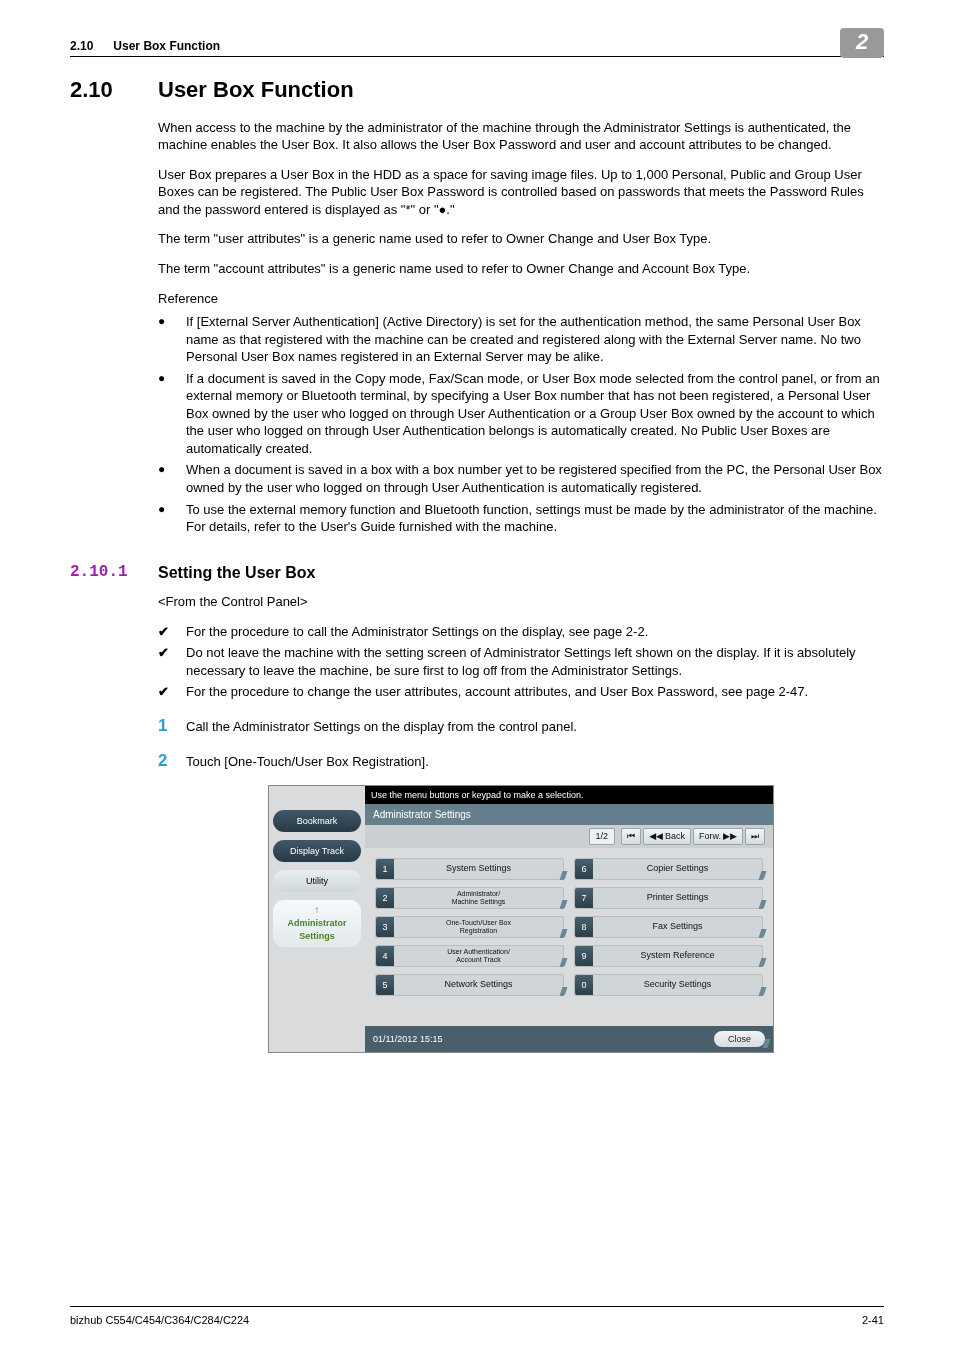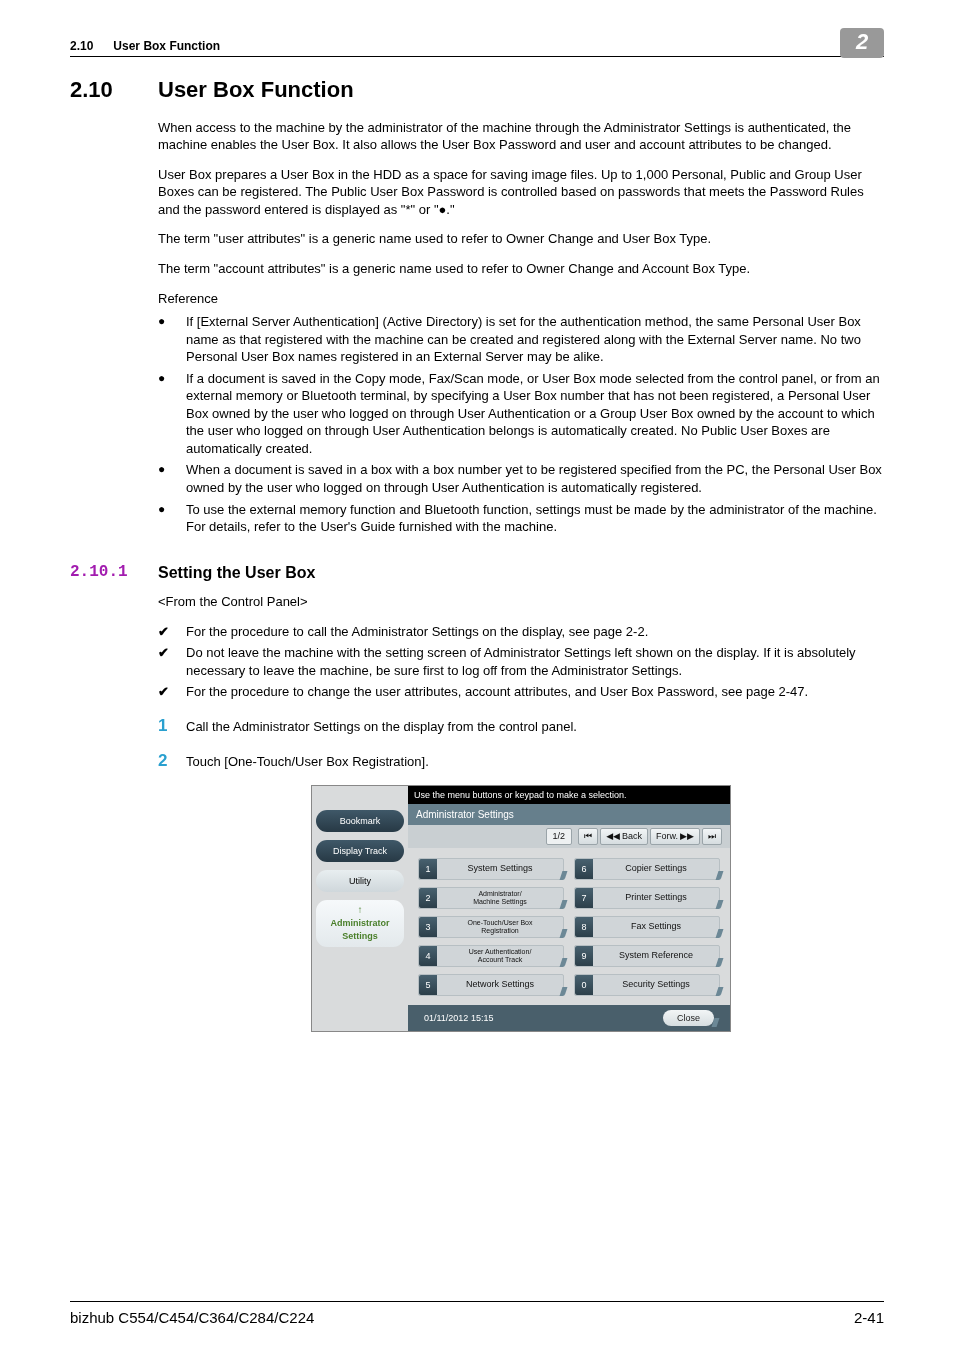--- a/index.html
+++ b/index.html
@@ -60,21 +60,21 @@
   .checks li { display:flex; margin-bottom:4px; }
   .checks li .bu { width:28px; font-weight:bold; }
   .checks li .txt { flex:1; }
   .steps { list-style:none; margin-top:14px; }
   .steps li { display:flex; margin-bottom:12px; align-items:flex-start; }
   .steps li .sn { width:28px; font-size:17px; font-weight:bold; color:#2aa0cf; }
   .steps li .txt { flex:1; padding-top:3px; }
 
   
   .panel {
-    width: 420px; margin: 10px auto 0 auto;
+    width: 506px; margin: 10px auto 0 auto;
     border: 1px solid #888;
     background: #d9dbdc;
     font-size: 9px;
     color:#111;
   }
   .panel-topbar {
     background:#000; color:#fff; font-size:9px;
     padding:3px 6px;
     margin-left:96px;
   }
@@ -140,41 +140,41 @@
     position:absolute; right:-3px; bottom:-1px;
     width:5px; height:9px;
     background:#6c8896;
     transform: skewX(-18deg);
     border-bottom-right-radius:2px;
   }
   .panel-footer {
     background:#495f6b;
     color:#fff;
     display:flex; align-items:center;
-    padding:5px 16px; font-size:9px;
-    margin-top: 1px;
+    padding:5px 8px; font-size:9px;
+    margin-top: 22px;
   }
   .panel-footer .dt { flex:1; }
   .closebtn {
     background: linear-gradient(#f2f5f6,#d6dde0);
     color:#222; border-radius:8px; padding:2px 14px;
     font-size:9px; position:relative;
   }
   .closebtn::after {
     content:""; position:absolute; right:-4px; bottom:-1px;
     width:5px; height:9px; background:#6c8896;
     transform: skewX(-18deg);
   }
 
   .footer {
     position:absolute; bottom:22px; left:70px; right:70px;
     display:flex; justify-content:space-between;
     border-top: 1px solid #000;
     padding-top: 6px;
-    font-size: 15px;
+    font-size: 11px;
     color:#000;
   }
 </style>
 </head>
 <body>
 
 <div class="page">
   <div class="header-row">
     <span class="header-section-num">2.10</span>
     <span class="header-section-title">User Box Function</span>

